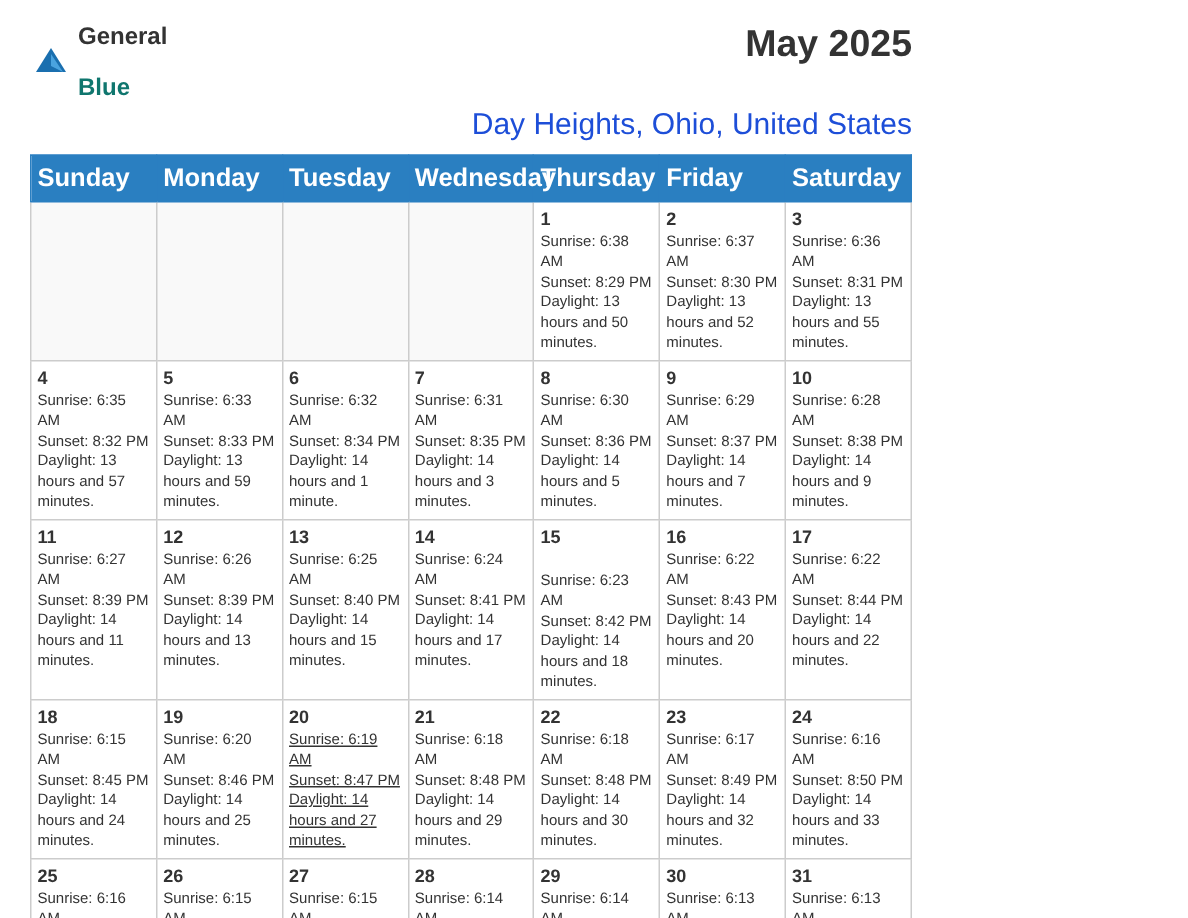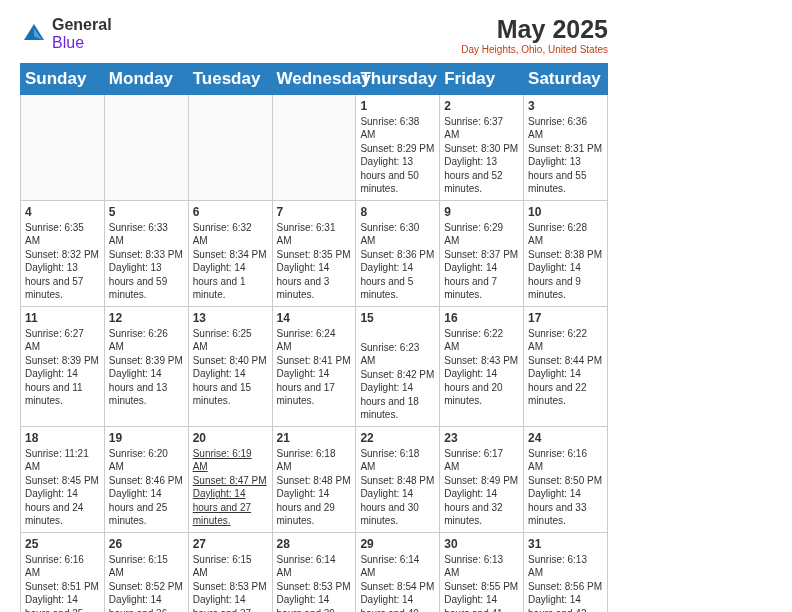--- a/index.html
+++ b/index.html
@@ -33,39 +33,41 @@
       flex-direction: column;
       line-height: 1.1;
     }
     .logo-general {
       font-size: 16px;
       font-weight: bold;
       color: #333;
     }
     .logo-blue {
       font-size: 16px;
-      font-weight: normal;
-      color: #6d28d9;
+      font-weight: bold;
+      color: #0f766e;
+      margin-top: 16px;
     }
     .logo-icon {
       width: 28px;
       height: 28px;
     }
     .title-block {
       text-align: right;
     }
     .main-title {
       font-size: 25px;
       font-weight: bold;
       color: #333;
       line-height: 1.1;
     }
     .subtitle {
-      font-size: 10px;
-      color: #c2410c;
+      font-size: 20px;
+      color: #1d4ed8;
+      margin-top: 28px;
     }
     .calendar-table {
       width: 100%;
       border-collapse: collapse;
       flex: 1;
       table-layout: fixed;
     }
     .calendar-table thead tr th {
       background-color: #2a7fc1;
       color: #fff;
@@ -242,21 +244,21 @@
           <td>
             <span class="day-number">17</span>
             <div class="cell-text" style="white-space: pre-line;">Sunrise: 6:22 AM
 Sunset: 8:44 PM
 Daylight: 14 hours and 22 minutes.</div>
           </td>
         </tr>
         <tr>
           <td>
             <span class="day-number">18</span>
-            <div class="cell-text" style="white-space: pre-line;">Sunrise: 11:21 AM
+            <div class="cell-text" style="white-space: pre-line;">Sunrise: 6:15 AM
 Sunset: 8:45 PM
 Daylight: 14 hours and 24 minutes.</div>
           </td>
           <td>
             <span class="day-number">19</span>
             <div class="cell-text" style="white-space: pre-line;">Sunrise: 6:20 AM
 Sunset: 8:46 PM
 Daylight: 14 hours and 25 minutes.</div>
           </td>
           <td>

